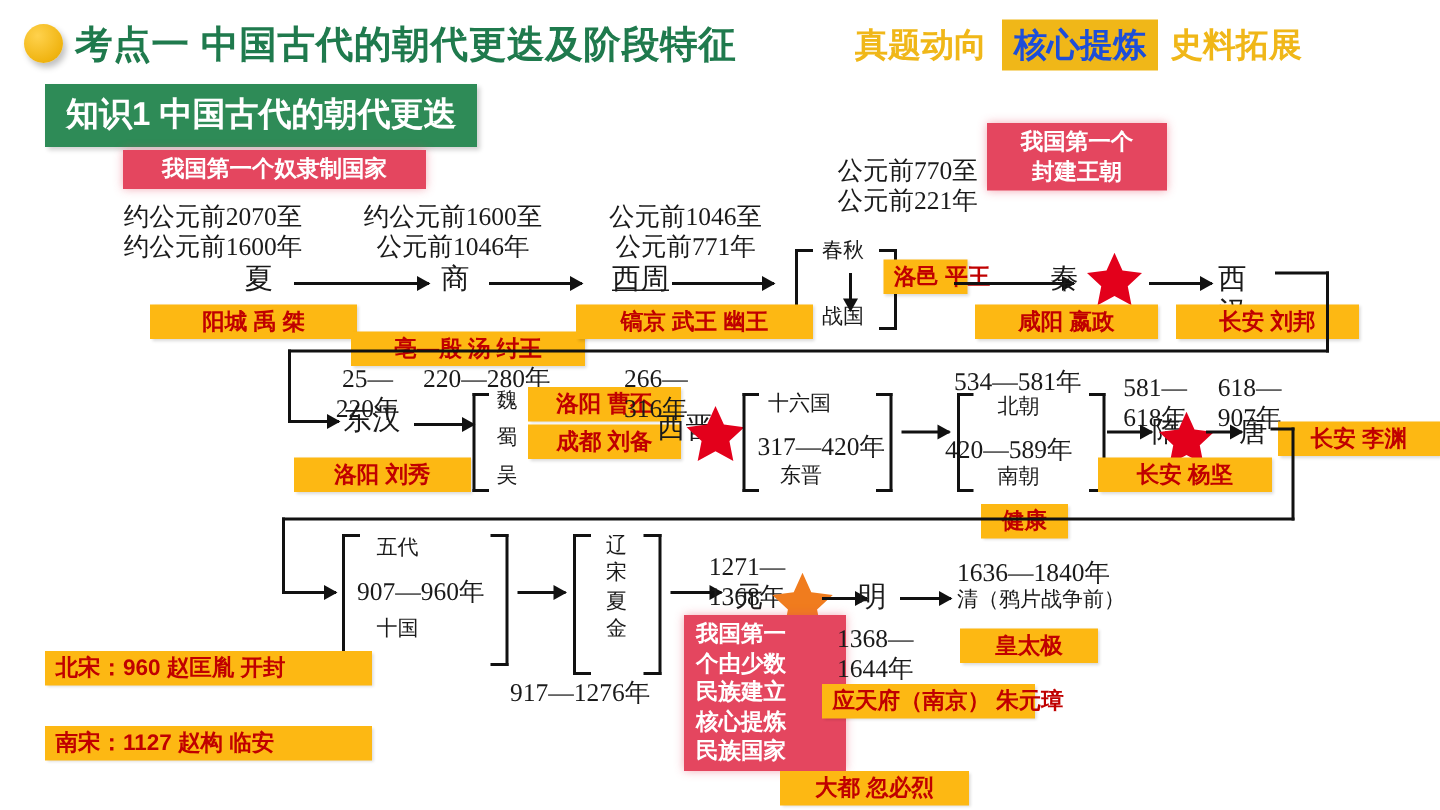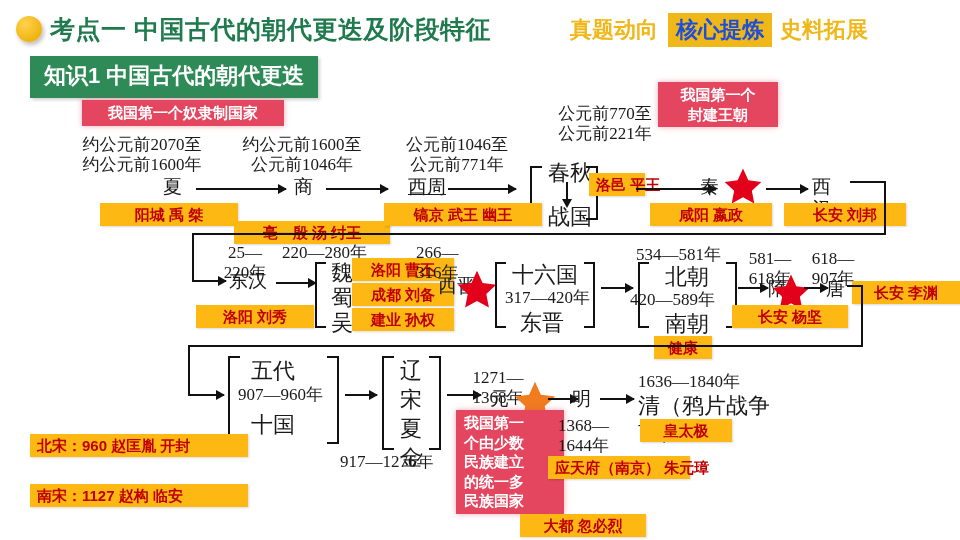--- a/index.html
+++ b/index.html
@@ -44,21 +44,21 @@
     font-size:15px;white-space:nowrap;padding:2px 7px;line-height:1.28;
     box-shadow:1px 1px 2px rgba(0,0,0,.15);
   }
   .rbox{
     background:#E4465F;color:#ffffff;font-weight:bold;text-align:center;
     font-family:"Liberation Sans","DejaVu Sans",sans-serif;
     font-size:15px;line-height:1.3;padding:3px 8px;white-space:pre-line;
     box-shadow:0 0 6px rgba(228,70,95,.45);
   }
   .txt{color:#1a1a1a;white-space:pre-line;line-height:1.18;}
-  .dyn{font-size:22px;}
+  .dyn{font-size:14px;}
   .dyn-b{font-size:19px;}
   .yr{font-size:17px;}
 
   
   .hline{background:#111;height:2px;}
   .vline{background:#111;width:2px;}
   .arrow-h{position:absolute;height:2px;background:#111;}
   .arrow-h:after{
     content:"";position:absolute;right:-1px;top:-4px;
     border-left:9px solid #111;border-top:5px solid transparent;border-bottom:5px solid transparent;
@@ -147,21 +147,20 @@
   <div class="abs ybox" style="left:196px;top:305px;width:104px;text-align:center;">洛阳  刘秀</div>
   <div class="abs arrow-h" style="left:276px;top:282px;width:40px;"></div>
 
   <div class="abs txt yr" style="left:282px;top:243px;">220—280年</div>
   <div class="abs brk" style="left:315px;top:262px;width:9px;height:62px;"></div>
   <div class="abs txt dyn" style="left:331px;top:260px;">魏</div>
   <div class="abs txt dyn" style="left:331px;top:285px;">蜀</div>
   <div class="abs txt dyn" style="left:331px;top:310px;">吴</div>
   <div class="abs ybox" style="left:352px;top:258px;width:88px;text-align:center;">洛阳  曹丕</div>
   <div class="abs ybox" style="left:352px;top:283px;width:88px;text-align:center;">成都  刘备</div>
-  <div class="abs ybox" style="left:352px;top:308px;width:88px;text-align:center;">建业  孙权</div>
 
   <div class="abs txt yr" style="left:416px;top:243px;width:70px;text-align:left;">266—
 316年</div>
   <div class="abs txt dyn-b" style="left:438px;top:275px;">西晋</div>
   <div class="abs star" style="left:455px;top:268px;">
     <svg width="44" height="42" viewBox="0 0 24 24">
         <path fill="#E3001B" d="M12 1.5 15.2 8.6 23 9.6 17.3 14.9 18.8 22.5 12 18.8 5.2 22.5 6.7 14.9 1 9.6 8.8 8.6z"></path>
       </svg>
   </div>
 
@@ -227,21 +226,21 @@
   <div class="abs star" style="left:512px;top:379px;">
     <svg width="46" height="44" viewBox="0 0 24 24">
         <path fill="#F07C1E" d="M12 1.5 15.2 8.6 23 9.6 17.3 14.9 18.8 22.5 12 18.8 5.2 22.5 6.7 14.9 1 9.6 8.8 8.6z"></path>
       </svg>
   </div>
   <div class="abs arrow-h" style="left:548px;top:398px;width:30px;"></div>
 
   <div class="abs rbox" style="left:456px;top:410px;width:92px;text-align:left;">我国第一
 个由少数
 民族建立
-的统一多
+核心提炼
 民族国家</div>
   <div class="abs ybox" style="left:520px;top:514px;width:112px;text-align:center;">大都  忽必烈</div>
 
   <div class="abs txt dyn-b" style="left:572px;top:388px;">明</div>
   <div class="abs arrow-h" style="left:600px;top:398px;width:34px;"></div>
   <div class="abs txt yr" style="left:558px;top:416px;width:66px;text-align:left;">1368—
 1644年</div>
   <div class="abs ybox" style="left:548px;top:456px;width:128px;text-align:left;">应天府（南京）
 朱元璋</div>
 

